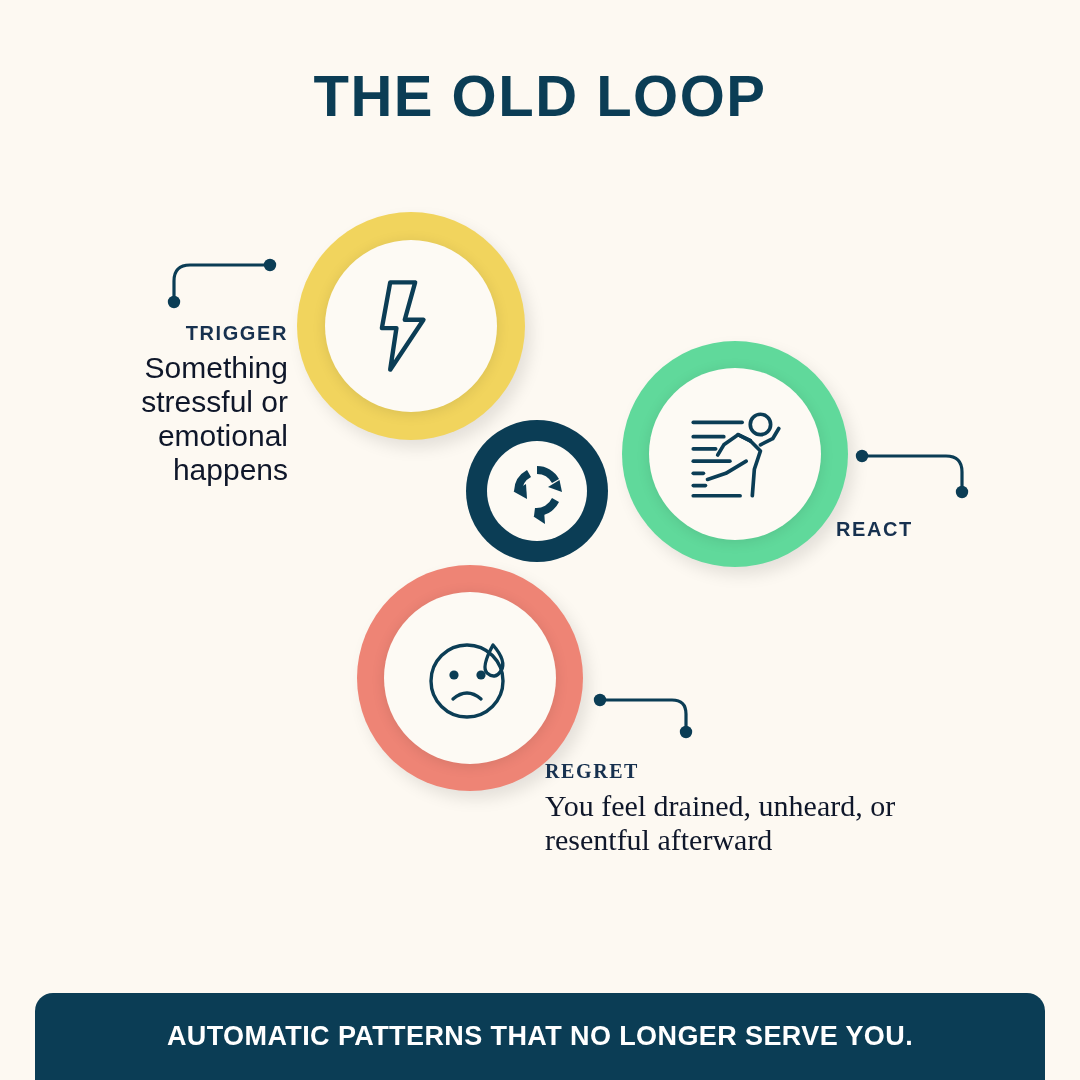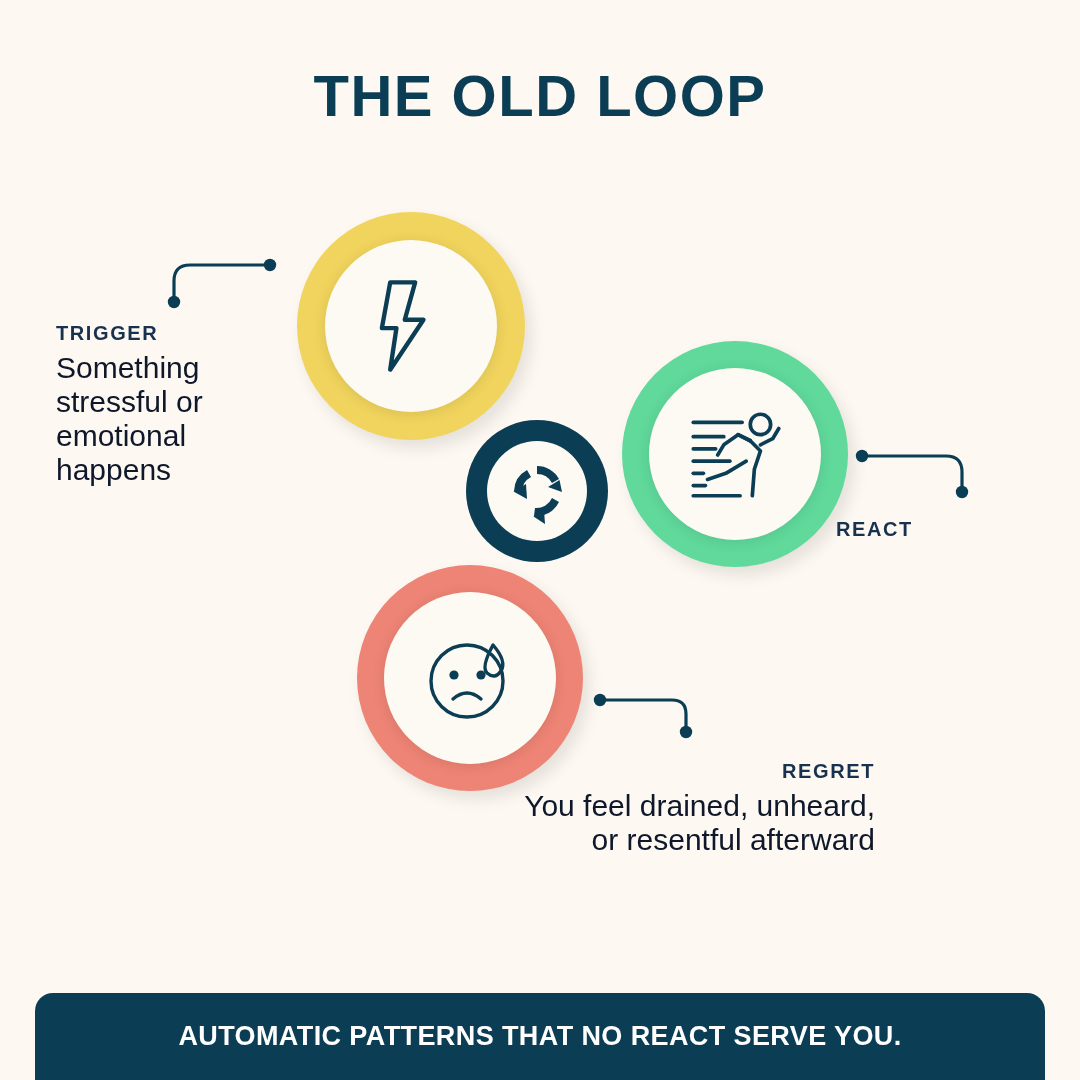--- a/index.html
+++ b/index.html
@@ -123,32 +123,33 @@
     font-size: 30px;
     line-height: 1.13;
     color: #0f172a;
     font-weight: 400;
   }
 
   #txt-trigger {
     position: absolute;
     left: 56px; top: 322px;
     width: 232px;
-    text-align: left;
+    text-align: right;
   }
   #txt-react {
     position: absolute;
     left: 836px; top: 518px;
     width: 228px;
   }
   #txt-regret {
     position: absolute;
-    left: 500px; top: 760px;
+    left: 545px; top: 760px;
     width: 375px;
-    text-align: right;
+    text-align: left;
+    font-family: Liberation Serif, serif;
   }
 
   
   #banner {
     position: absolute;
     left: 35px;
     top: 993px;
     width: 1010px;
     height: 87px;
     background: #0B3D55;
@@ -263,16 +264,16 @@
   <div id="txt-react">
     <div class="label">REACT</div>
   </div>
 
   <div id="txt-regret">
     <div class="label">REGRET</div>
     <div class="body">You feel drained, unheard, or resentful afterward</div>
   </div>
 
   <div id="banner">
-    <div class="banner-text">AUTOMATIC PATTERNS THAT NO REACT SERVE YOU.</div>
+    <div class="banner-text">AUTOMATIC PATTERNS THAT NO LONGER SERVE YOU.</div>
   </div>
 
 </div>
 
 </body></html>

